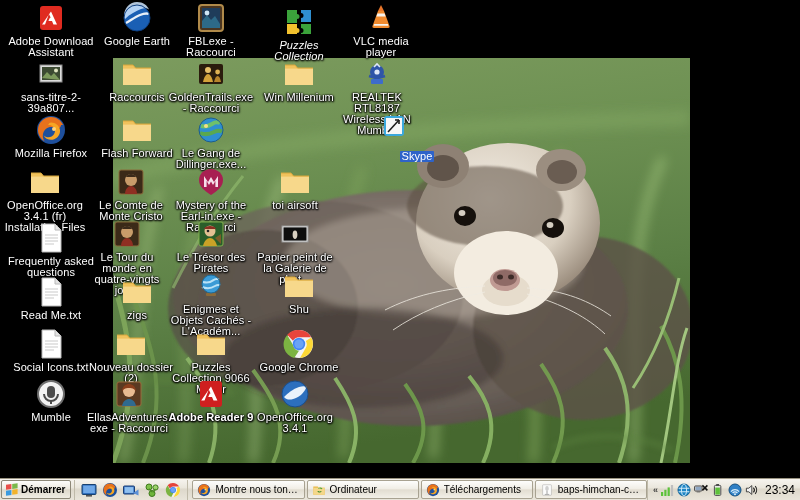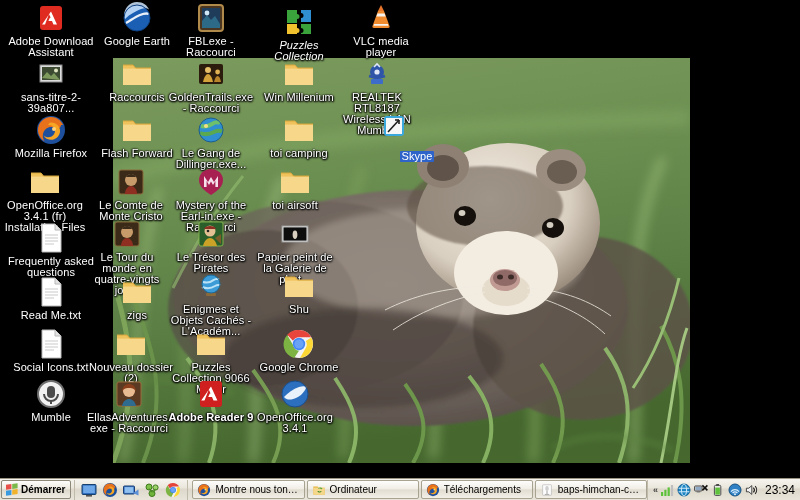--- a/index.html
+++ b/index.html
@@ -514,30 +514,20 @@
       </div>
       <div class="icon" style="left: 256px; top: 58px;">
         <span class="glyph">
           <svg viewBox="0 0 32 32" xmlns="http://www.w3.org/2000/svg">
       <path d="M2 7h10l2.6 3H30v17H2z" fill="#f0c25c"></path>
       <path d="M2 10.6h28V27H2z" fill="#f7d88b"></path>
       <path d="M2 7h10l2.6 3H30" fill="none" stroke="#d6a63c"></path>
     </svg>
         </span>
         <span class="lbl">Win Millenium</span>
-      </div>
-      <div class="icon" style="left: 256px; top: 114px;">
-        <span class="glyph">
-          <svg viewBox="0 0 32 32" xmlns="http://www.w3.org/2000/svg">
-      <path d="M2 7h10l2.6 3H30v17H2z" fill="#f0c25c"></path>
-      <path d="M2 10.6h28V27H2z" fill="#f7d88b"></path>
-      <path d="M2 7h10l2.6 3H30" fill="none" stroke="#d6a63c"></path>
-    </svg>
-        </span>
-        <span class="lbl">toi camping</span>
       </div>
       <div class="icon" style="left: 252px; top: 166px;">
         <span class="glyph">
           <svg viewBox="0 0 32 32" xmlns="http://www.w3.org/2000/svg">
       <path d="M2 7h10l2.6 3H30v17H2z" fill="#f0c25c"></path>
       <path d="M2 10.6h28V27H2z" fill="#f7d88b"></path>
       <path d="M2 7h10l2.6 3H30" fill="none" stroke="#d6a63c"></path>
     </svg>
         </span>
         <span class="lbl">toi airsoft</span>

